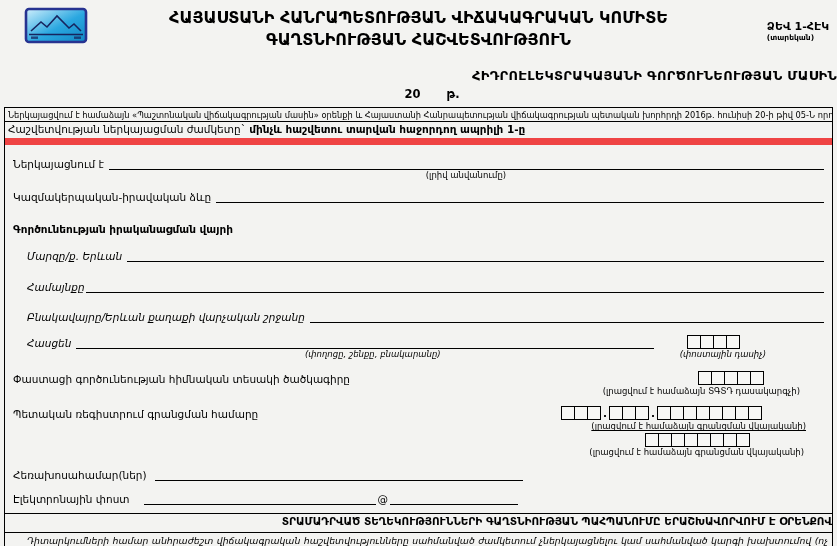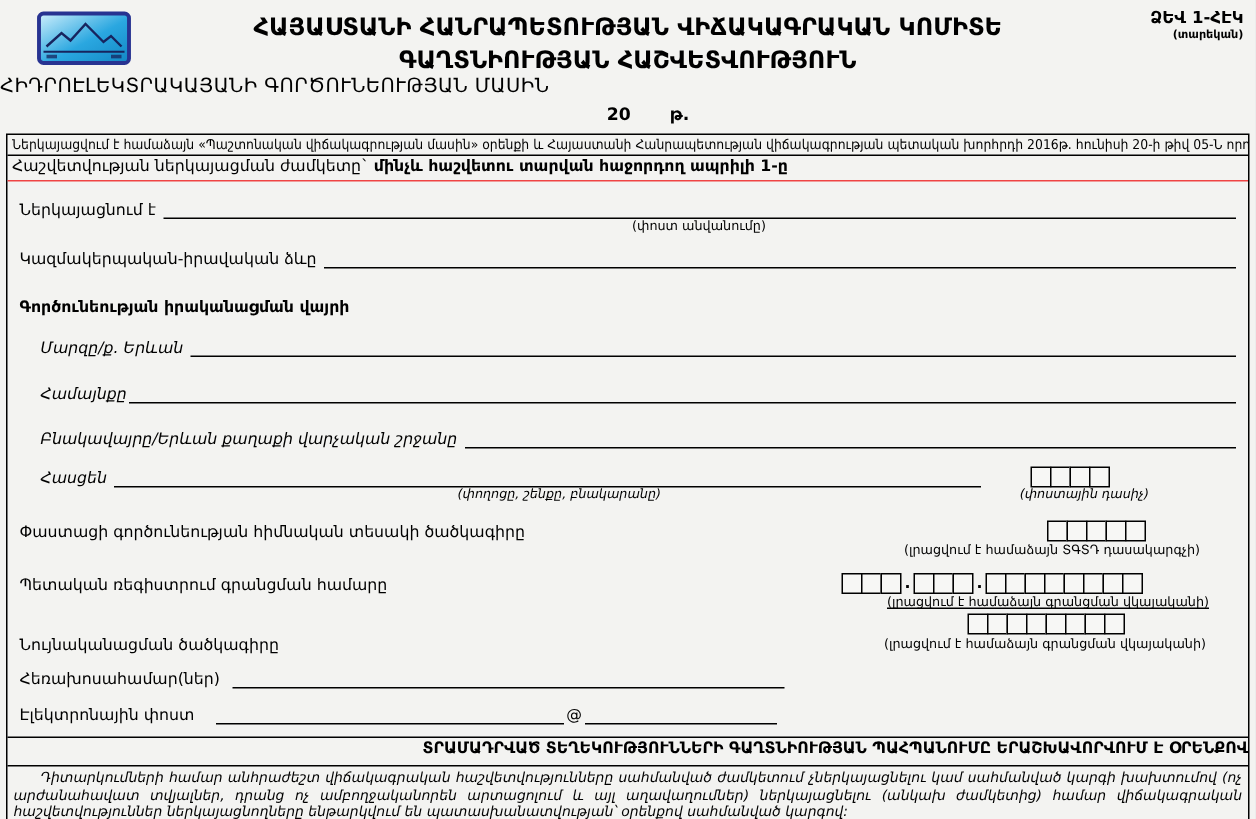--- a/index.html
+++ b/index.html
@@ -1,30 +1,30 @@
 <!DOCTYPE html>
 <html><head>
 <meta charset="utf-8">
 <style>
   html,body{margin:0;padding:0;background:#e8e8e8;}
   .page{width:837px;height:546px;background:#f3f3f1;font-family:"DejaVu Sans",sans-serif;color:#000;position:relative;overflow:hidden;box-sizing:border-box;margin:0 auto;}
   
   .hdr{position:relative;height:48px;}
   .logo{position:absolute;left:24px;top:7px;}
-  .formcode{position:absolute;right:8px;top:6px;text-align:right;font-weight:bold;font-size:11px;line-height:1.15;}
+  .formcode{position:absolute;right:8px;top:21px;text-align:left;font-weight:bold;font-size:11px;line-height:1.15;}
   .formcode .sub{font-size:7.5px;font-weight:bold;}
   .org{text-align:center;font-weight:bold;font-size:16px;line-height:1.4;padding-top:7px;}
-  .title{text-align:left;font-weight:normal;font-size:13px;margin-top:2px;letter-spacing:.3px;}
+  .title{text-align:right;font-weight:bold;font-size:13px;margin-top:20px;letter-spacing:.3px;}
   .yearline{text-align:center;font-size:11.5px;margin-top:4px;font-weight:bold;padding-left:27px;}
   .yeargap{display:inline-block;width:26px;border-bottom:0;}
   
   .tbl{margin:6px 4px 0;border:1px solid #000;}
   .row-legal{font-size:9px;padding:2px 3px 1px;border-bottom:1px solid #000;overflow:hidden;}
   .row-legal span{display:inline-block;transform:scaleX(.92);transform-origin:left center;white-space:nowrap;}
-  .row-deadline{font-size:10.5px;padding:1px 3px 3px;border-bottom:1px solid #ef4444;}
+  .row-deadline{font-size:10.5px;padding:1px 3px 3px;border-bottom:7px solid #ef4444;}
   .row-deadline .dl-strong{font-weight:bold;}
   
   .fields{padding:4px 8px 4px;}
   .fr{display:flex;align-items:flex-end;font-size:10.5px;}
   .lbl{white-space:nowrap;}
   .it{font-style:italic;}
   .b{font-weight:bold;}
   .ind{margin-left:14px;}
   .ul{flex:1;border-bottom:1px solid #000;height:13px;margin-left:5px;}
   .ulf{border-bottom:1px solid #000;height:13px;margin-left:8px;}
@@ -86,21 +86,21 @@
       <span>Հաշվետվության ներկայացման ժամկետը`</span>
       <span class="dl-strong">մինչև հաշվետու տարվան հաջորդող  ապրիլի 1-ը</span>
     </div>
 
     <div class="fields">
 
       <div class="fr" style="margin-top:7px;">
         <span class="lbl">Ներկայացնում է</span>
         <span class="ul"></span>
       </div>
-      <div class="hintc" style="padding-left:95px;text-align:center;margin-top:1px;">(փոստ անվանումը)</div>
+      <div class="hintc" style="padding-left:95px;text-align:center;margin-top:1px;">(լրիվ անվանումը)</div>
 
       <div class="fr" style="margin-top:8px;align-items:flex-end;">
         <span class="lbl">Կազմակերպական-իրավական ձևը</span>
         <span class="ul"></span>
       </div>
 
       <div class="fr b" style="margin-top:20px;">
         <span class="lbl">Գործունեության իրականացման վայրի</span>
       </div>
 
@@ -182,21 +182,20 @@
             <span class="cb"></span>
             <span class="cb"></span>
             <span class="cb"></span>
             <span class="cb"></span>
             <span class="cb"></span>
             <span class="cb"></span>
           </span>
       </div>
 
       <div class="fr" style="margin-top:1px;">
-        <span class="lbl">Նույնականացման  ծածկագիրը</span>
         <span class="sp"></span>
         <span class="hintc" style="margin-right:20px;">(լրացվում է համաձայն գրանցման վկայականի)</span>
       </div>
 
 
       <div class="fr" style="margin-top:9px;">
         <span class="lbl">Հեռախոսահամար(ներ)</span>
         <span class="ulf" style="width:368px;"></span>
       </div>
 

